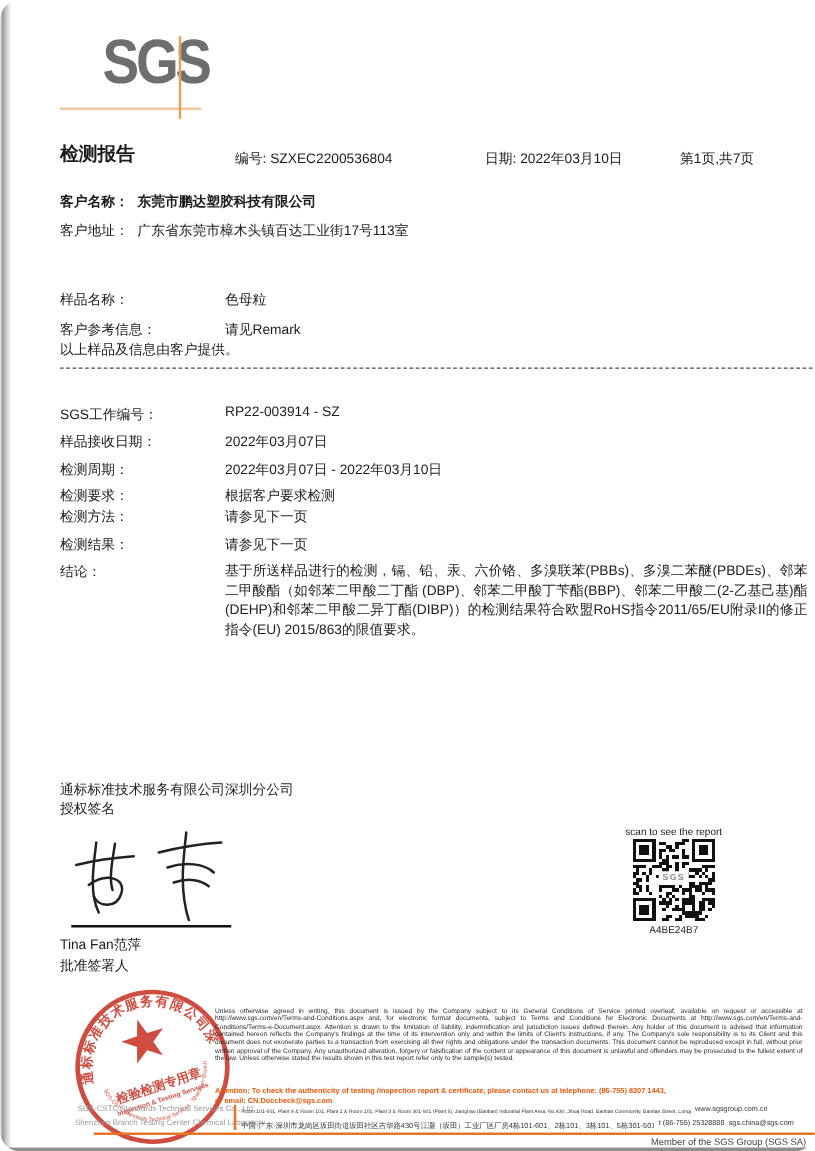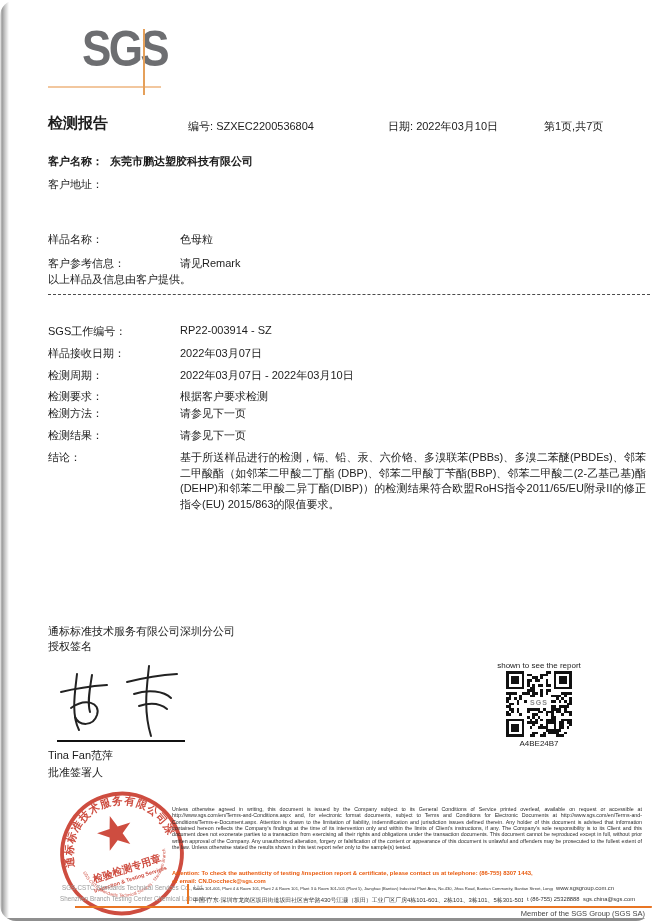--- a/index.html
+++ b/index.html
@@ -79,20 +79,21 @@
     <span>2022年03月10日</span>
   </div>
   <div class="abs hmeta" style="left:544px;">第1页,共7页</div>
 
   <div class="row" style="top:154px;font-weight:bold;">
     <span>客户名称：</span>
     <span class="val v62">东莞市鹏达塑胶科技有限公司</span>
   </div>
   <div class="row" style="top:177px;">
     <span>客户地址：</span>
+    <span class="val v62">广东省东莞市樟木头镇百达工业街17号113室</span>
   </div>
   <div class="row" style="top:212px;margin-top:20px;">
     <span>样品名称：</span>
     <span class="val v132">色母粒</span>
   </div>
   <div class="row" style="top:256px;">
     <span>客户参考信息：</span>
     <span class="val v132">请见Remark</span>
   </div>
   <div class="abs note">以上样品及信息由客户提供。</div>
@@ -136,21 +137,21 @@
       <path d="M72 20 C88 16 106 13 122 12"></path>
       <path d="M94 4 C92 24 88 48 96 74"></path>
       <path d="M79 32 C93 27 109 29 116 36"></path>
       <path d="M84 44 C96 40 106 42 112 47"></path>
     </g>
   </svg>
   <div class="abs sig-line"></div>
   <div class="abs sig-name">Tina Fan范萍</div>
   <div class="abs sig-title">批准签署人</div>
 
-  <div class="abs qr-cap">shown to see the report</div>
+  <div class="abs qr-cap">scan to see the report</div>
   <div class="abs qr-box"><svg viewBox="0 0 25 25" width="66" height="66" shape-rendering="crispEdges" fill="#111">
         <rect x="15" y="0" width="1" height="1"></rect>
         <rect x="16" y="0" width="1" height="1"></rect>
         <rect x="8" y="1" width="1" height="1"></rect>
         <rect x="9" y="1" width="1" height="1"></rect>
         <rect x="13" y="1" width="1" height="1"></rect>
         <rect x="14" y="1" width="1" height="1"></rect>
         <rect x="15" y="1" width="1" height="1"></rect>
         <rect x="10" y="2" width="1" height="1"></rect>
         <rect x="11" y="2" width="1" height="1"></rect>

